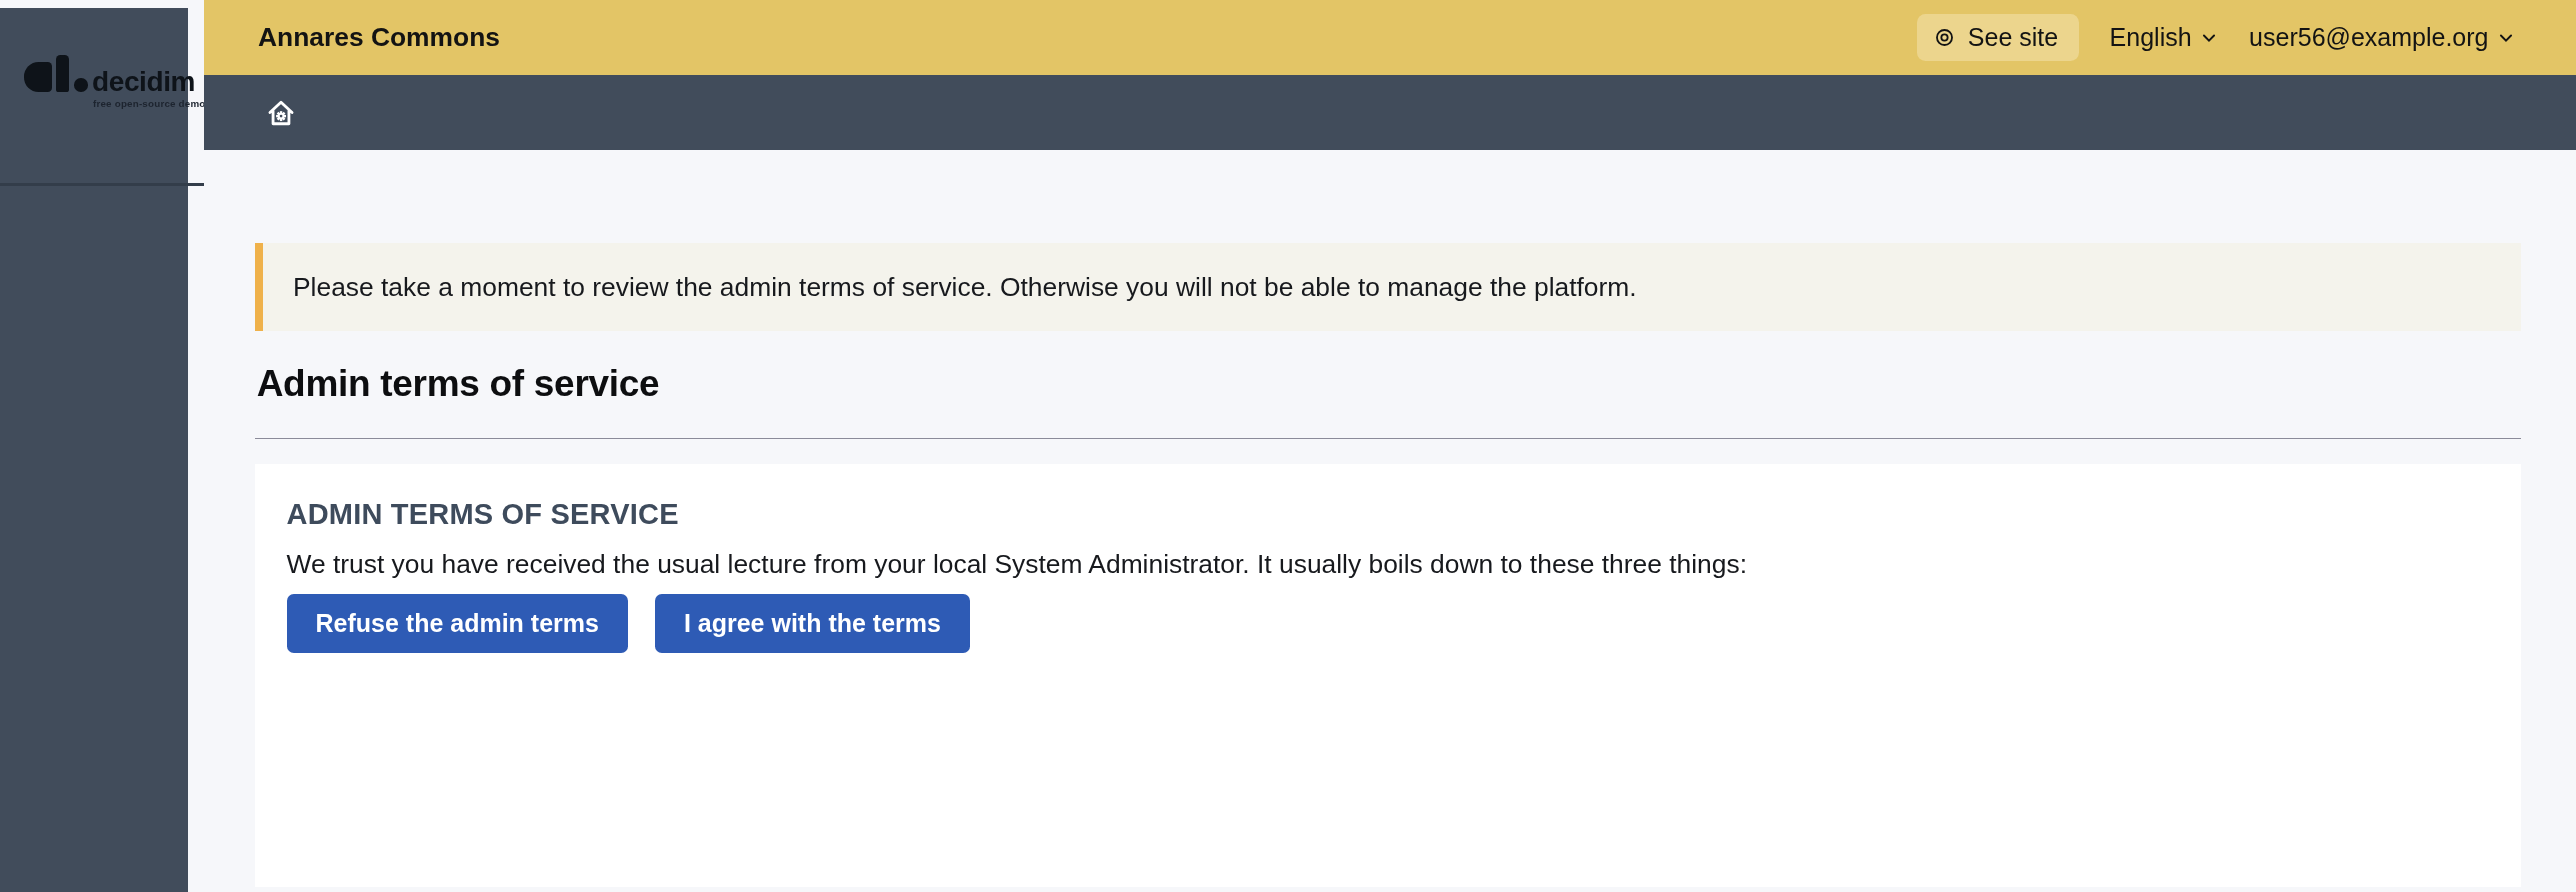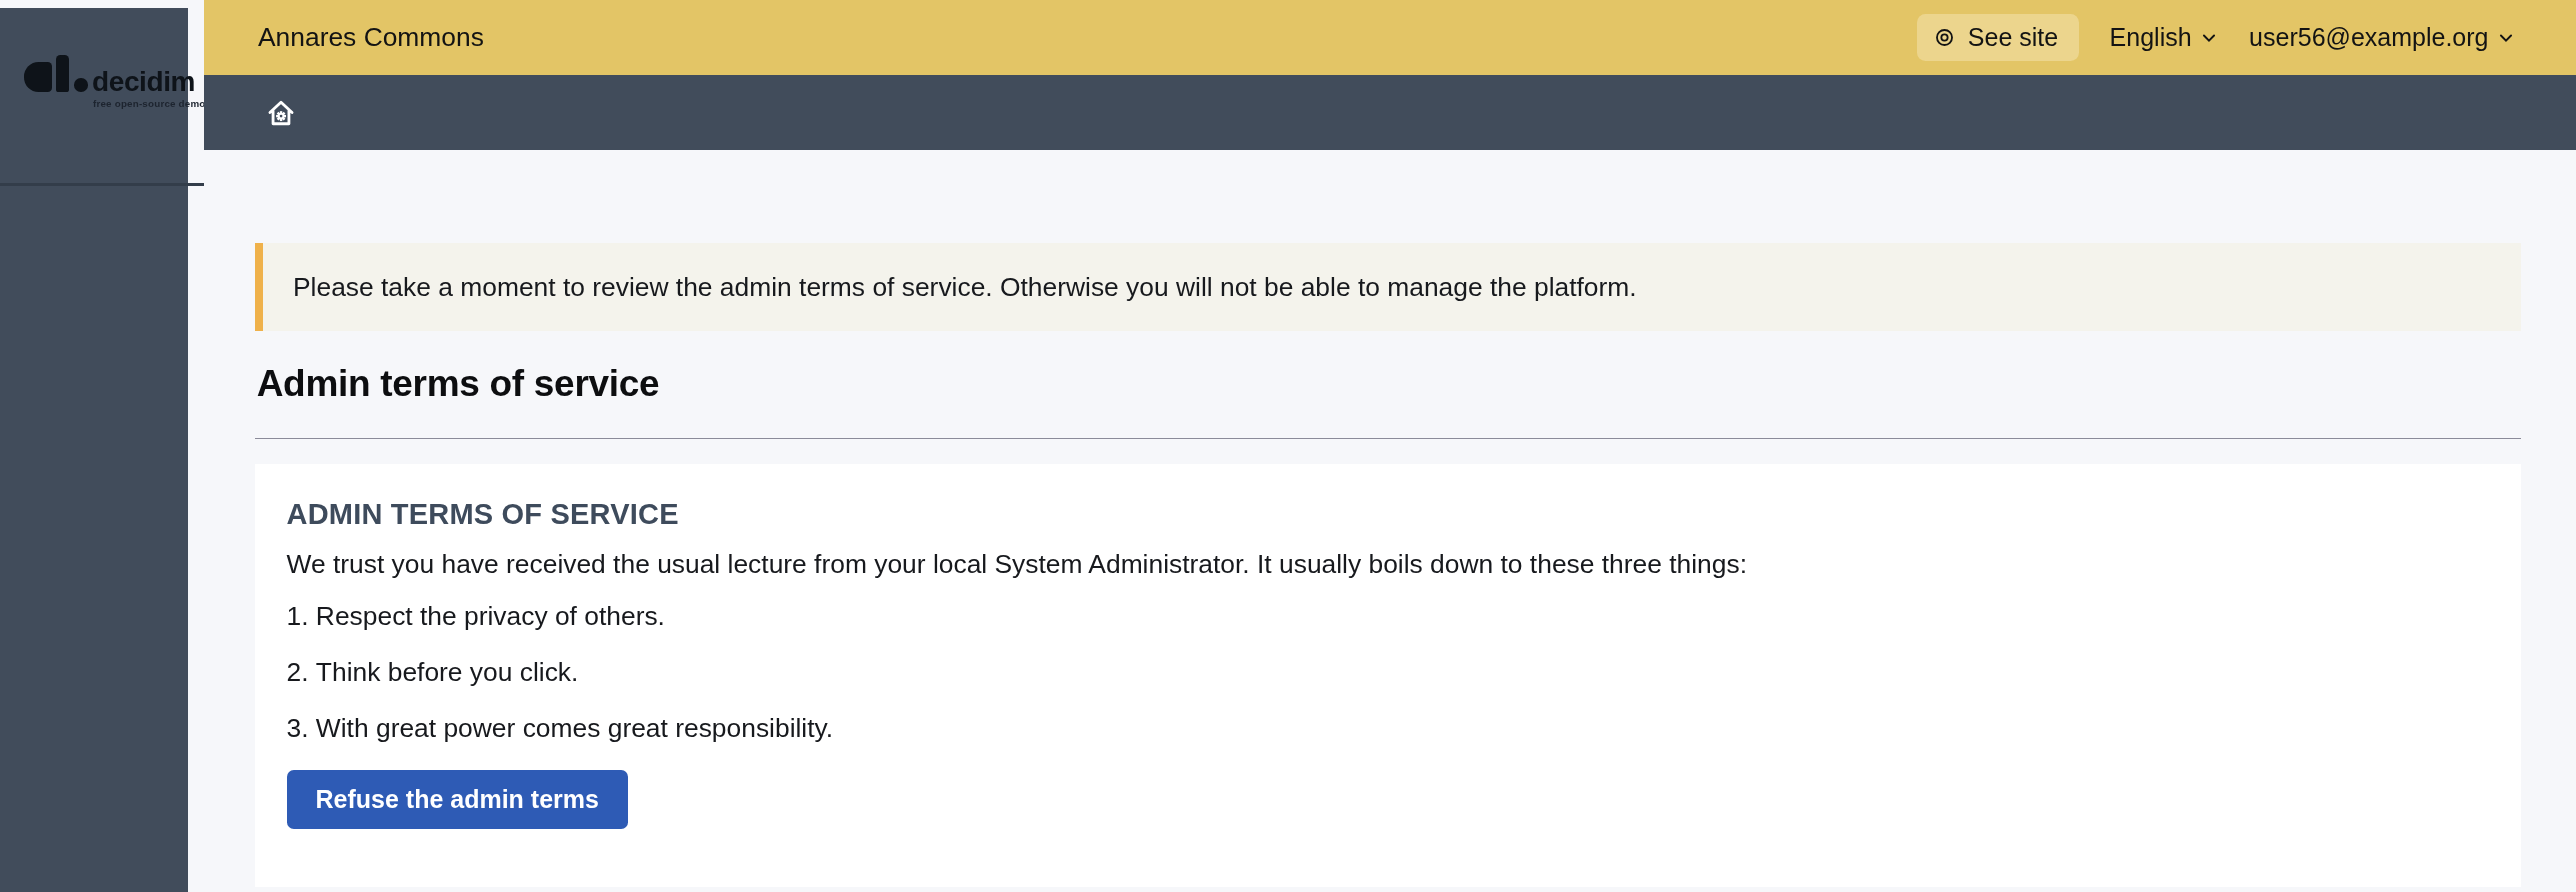--- a/index.html
+++ b/index.html
@@ -18,21 +18,21 @@
   .logo-dot{position:absolute;left:50px;top:23px;width:13.6px;height:13.6px;background:#0e1319;border-radius:50%;}
   .logo-word{position:absolute;left:68px;top:11px;font-size:28px;font-weight:700;color:#0e1319;letter-spacing:-0.4px;}
   .logo-tag{position:absolute;left:69px;top:43px;font-size:9.8px;font-weight:700;color:#1d242f;letter-spacing:0.2px;white-space:nowrap;}
   
   .topbar{
     position:absolute;left:204px;top:0;width:2372px;height:75px;
     background:var(--accent,#e3c566);
     display:flex;align-items:center;box-sizing:border-box;
     padding:0 61px 0 54px;color:#141414;
   }
-  .site-name{font-size:26.4px;font-weight:400;color:#131313;}
+  .site-name{font-size:26.4px;font-weight:700;color:#131313;}
   .topbar-right{margin-left:auto;display:flex;align-items:center;gap:31px;}
   .see-site{
     display:flex;align-items:center;gap:13px;
     background:var(--accent-muted,#ecd58d);
     border-radius:8.5px;padding:9.4px 20.4px 9.4px 17px;cursor:pointer;
     font-size:25px;color:#131313;border:none;
   }
   .top-link{
     display:flex;align-items:center;gap:8.5px;cursor:pointer;font-size:25px;color:#131313;
   }
@@ -149,26 +149,22 @@
 
   <h1 class="page-title">Admin terms of service</h1>
 
   <hr class="rule">
 
   <section class="card">
     <h2 class="tos-heading">ADMIN TERMS OF SERVICE</h2>
 
     <p class="tos-intro">We trust you have received the usual lecture from your local System Administrator. It usually boils down to these three things:</p>
 
-    <ol class="tos-list">
-      <li>Respect the privacy of others.</li>
-      <li>Think before you click.</li>
-      <li>With great power comes great responsibility.</li>
-    </ol>
 
 
     <div class="actions">
       <button class="btn">Refuse the admin terms</button>
+      <button class="btn">I agree with the terms</button>
     </div>
   </section>
 
 </main>
 
 
 </body></html>

